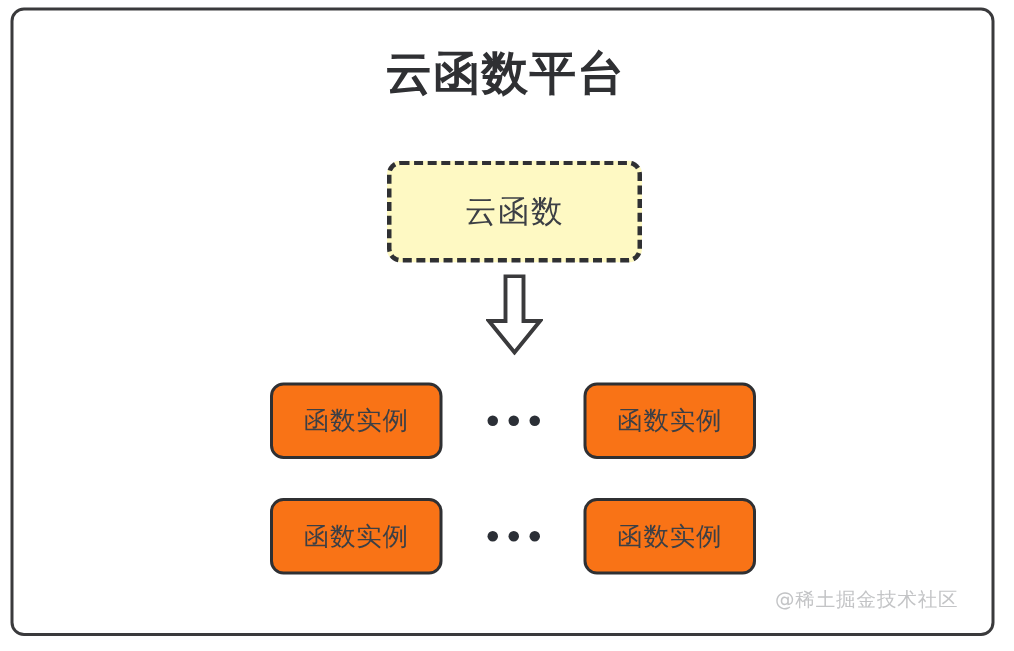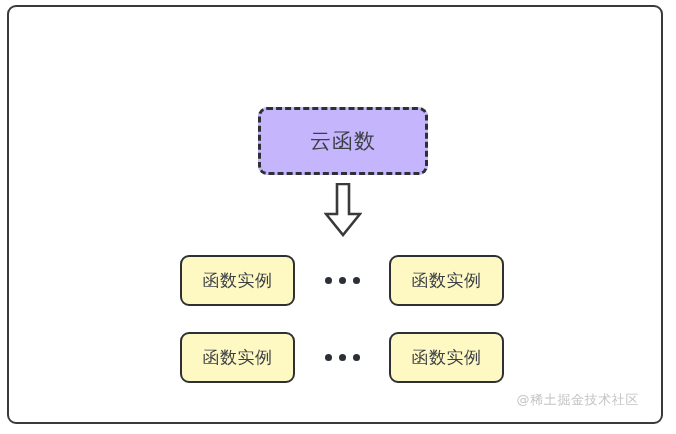--- a/index.html
+++ b/index.html
@@ -45,21 +45,21 @@
   
   #cloud-function-node {
     position: absolute;
     left: 249px;
     top: 100px;
     width: 170px;
     height: 68px;
     box-sizing: border-box;
     border: 3px dashed #2f3033;
     border-radius: 9px;
-    background: #c4b5fd;
+    background: #fef9c3;
     display: flex;
     align-items: center;
     justify-content: center;
   }
   #cloud-function-node .node-label {
     font-size: 21px;
     color: #3c3f45;
     letter-spacing: 1px;
     white-space: nowrap;
   }
@@ -85,21 +85,21 @@
   }
   #instance-row-1 { top: 248px; }
   #instance-row-2 { top: 325px; }
 
   .instance-box {
     box-sizing: border-box;
     width: 115px;
     height: 51px;
     border: 2.5px solid #2f3033;
     border-radius: 9px;
-    background: #fef9c3;
+    background: #f97316;
     display: flex;
     align-items: center;
     justify-content: center;
   }
   .instance-box .node-label {
     font-size: 17px;
     color: #3c3f45;
     letter-spacing: 0.5px;
     white-space: nowrap;
   }
@@ -127,20 +127,21 @@
     letter-spacing: 0.6px;
     white-space: nowrap;
     margin-top: 33px;
   }
 </style>
 </head>
 <body>
 
 <div id="diagram-canvas">
 
+  <div id="platform-title">云函数平台</div>
 
   <div id="cloud-function-node">
     <span class="node-label">云函数</span>
   </div>
 
   <div id="flow-arrow-down">
     <svg width="38" height="54" viewBox="0 0 38 54" aria-hidden="true">
       <path d="M13 1 L25 1 L25 31 L36 31 L19 52 L2 31 L13 31 Z" fill="#ffffff" stroke="#3a3a3c" stroke-width="2.6" stroke-linejoin="miter"></path>
     </svg>
   </div>

